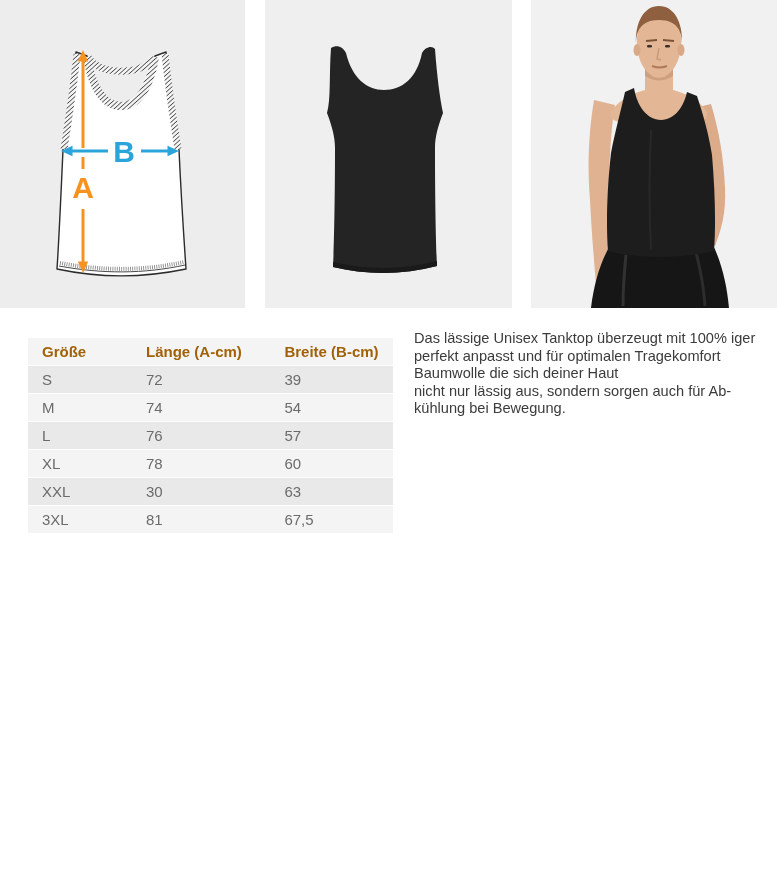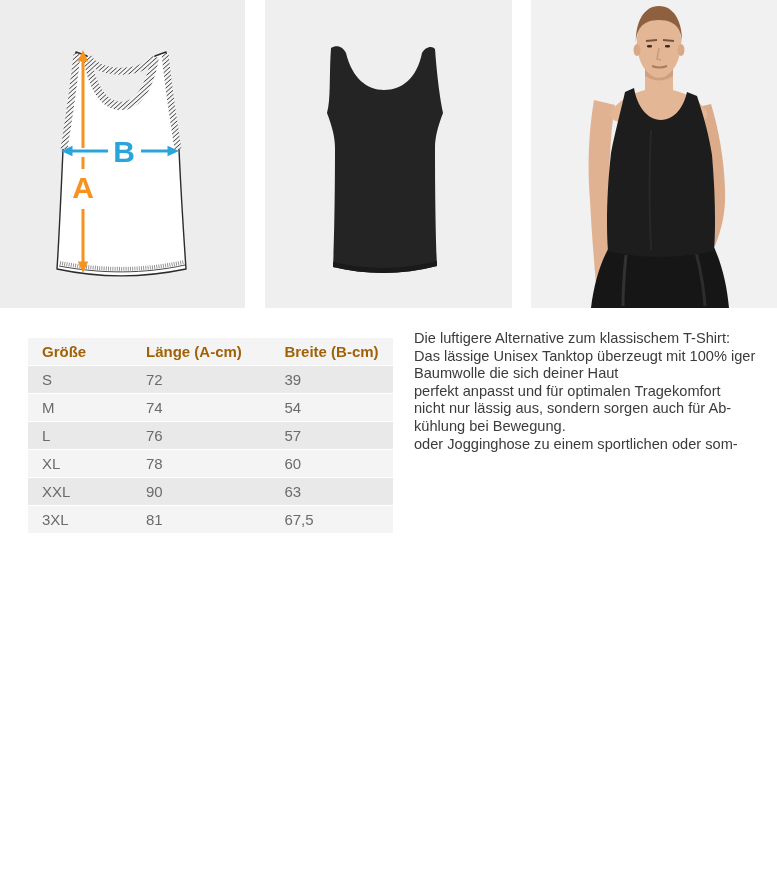--- a/index.html
+++ b/index.html
@@ -173,35 +173,33 @@
         <td>76</td>
         <td>57</td>
       </tr>
       <tr>
         <td>XL</td>
         <td>78</td>
         <td>60</td>
       </tr>
       <tr>
         <td>XXL</td>
-        <td>90</td>
+        <td>30</td>
         <td>63</td>
       </tr>
       <tr>
         <td>3XL</td>
         <td>81</td>
         <td>67,5</td>
       </tr>
     </tbody>
   </table>
 
   <div class="description">
-    <div>Die luftigere Alternative zum klassischem T-Shirt:</div>
     <div>Das lässige Unisex Tanktop überzeugt mit 100% iger</div>
+    <div>perfekt anpasst und für optimalen Tragekomfort</div>
     <div>Baumwolle die sich deiner Haut</div>
-    <div>perfekt anpasst und für optimalen Tragekomfort</div>
     <div>nicht nur lässig aus, sondern sorgen auch für Ab-</div>
     <div>kühlung bei Bewegung.</div>
-    <div>oder Jogginghose zu einem sportlichen oder som-</div>
   </div>
 
 
 </div>
 
 </body></html>

